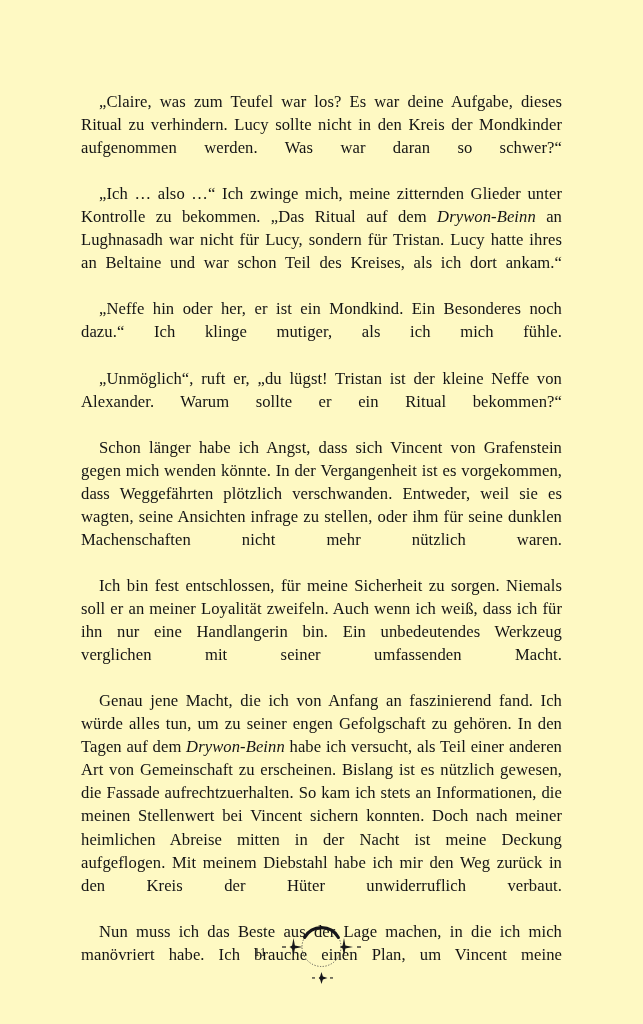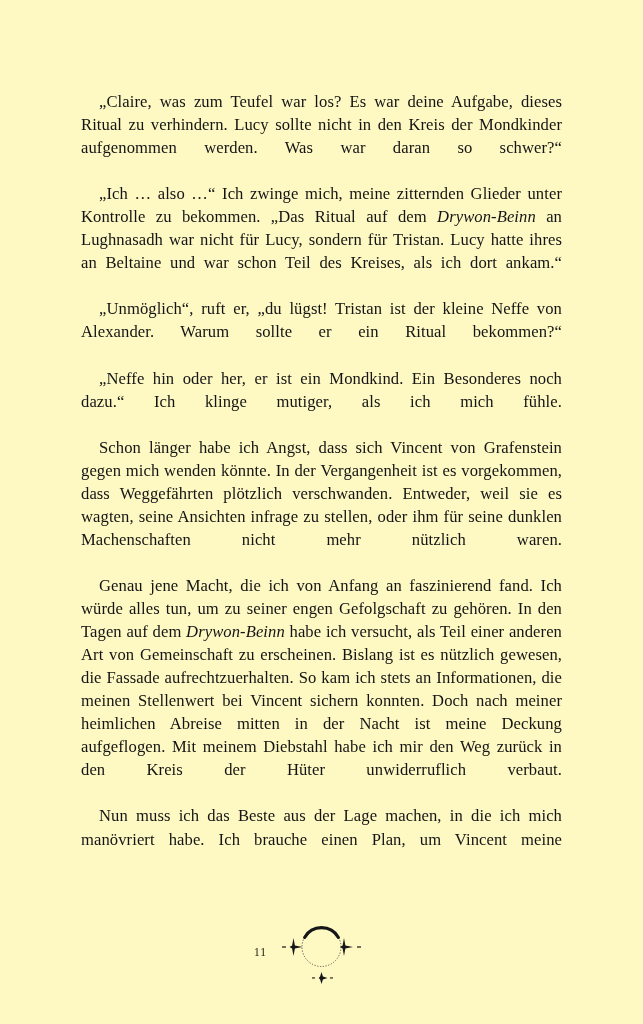--- a/index.html
+++ b/index.html
@@ -80,23 +80,24 @@
   }
 </style>
 </head>
 <body>
 
 <div class="page">
 
   <div class="textblock">
     <p>„Claire, was zum Teufel war los? Es war deine Aufgabe, dieses Ritual zu verhindern. Lucy sollte nicht in den Kreis der Mond­kinder aufgenommen werden. Was war daran so schwer?“</p>
     <p>„Ich … also …“ Ich zwinge mich, meine zitternden Glieder unter Kontrolle zu bekommen. „Das Ritual auf dem <em>Drywon-Beinn</em> an Lughnasadh war nicht für Lucy, sondern für Tristan. Lucy hatte ihres an Beltaine und war schon Teil des Kreises, als ich dort ankam.“</p>
+    <p>„Neffe hin oder her, er ist ein Mondkind. Ein Besonderes noch dazu.“ Ich klinge mutiger, als ich mich fühle.</p>
     <p>„Unmöglich“, ruft er, „du lügst! Tristan ist der kleine Neffe von Alexander. Warum sollte er ein Ritual bekommen?“</p>
-    <p>„Neffe hin oder her, er ist ein Mondkind. Ein Besonderes noch dazu.“ Ich klinge mutiger, als ich mich fühle.</p>
     <p>Schon länger habe ich Angst, dass sich Vincent von Grafen­stein gegen mich wenden könnte. In der Vergangenheit ist es vorgekommen, dass Weggefährten plötzlich verschwanden. Entweder, weil sie es wagten, seine Ansichten infrage zu stel­len, oder ihm für seine dunklen Machenschaften nicht mehr nützlich waren.</p>
+    <p>Ich bin fest entschlossen, für meine Sicherheit zu sorgen. Nie­mals soll er an meiner Loyalität zweifeln. Auch wenn ich weiß, dass ich für ihn nur eine Handlangerin bin. Ein unbedeutendes Werkzeug verglichen mit seiner umfassenden Macht.</p>
     <p>Genau jene Macht, die ich von Anfang an faszinierend fand. Ich würde alles tun, um zu seiner engen Gefolgschaft zu ge­hören. In den Tagen auf dem <em>Drywon-Beinn</em> habe ich versucht, als Teil einer anderen Art von Gemeinschaft zu erscheinen. Bislang ist es nützlich gewesen, die Fassade aufrechtzuerhalten. So kam ich stets an Informationen, die meinen Stellenwert bei Vincent sichern konnten. Doch nach meiner heimlichen Ab­reise mitten in der Nacht ist meine Deckung aufgeflogen. Mit meinem Diebstahl habe ich mir den Weg zurück in den Kreis der Hüter unwiderruflich verbaut.</p>
     <p>Nun muss ich das Beste aus der Lage machen, in die ich mich manövriert habe. Ich brauche einen Plan, um Vincent meine</p>
   </div>
 
   <div class="footer">
     <div class="ornament">
       <svg width="135" height="70" viewBox="0 0 135 70" aria-hidden="true">
 
         <circle cx="67.5" cy="27" r="19.5" fill="none" stroke="#2a2a30" stroke-width="0.9" stroke-dasharray="1.2 1.6" opacity="0.85"></circle>
 

